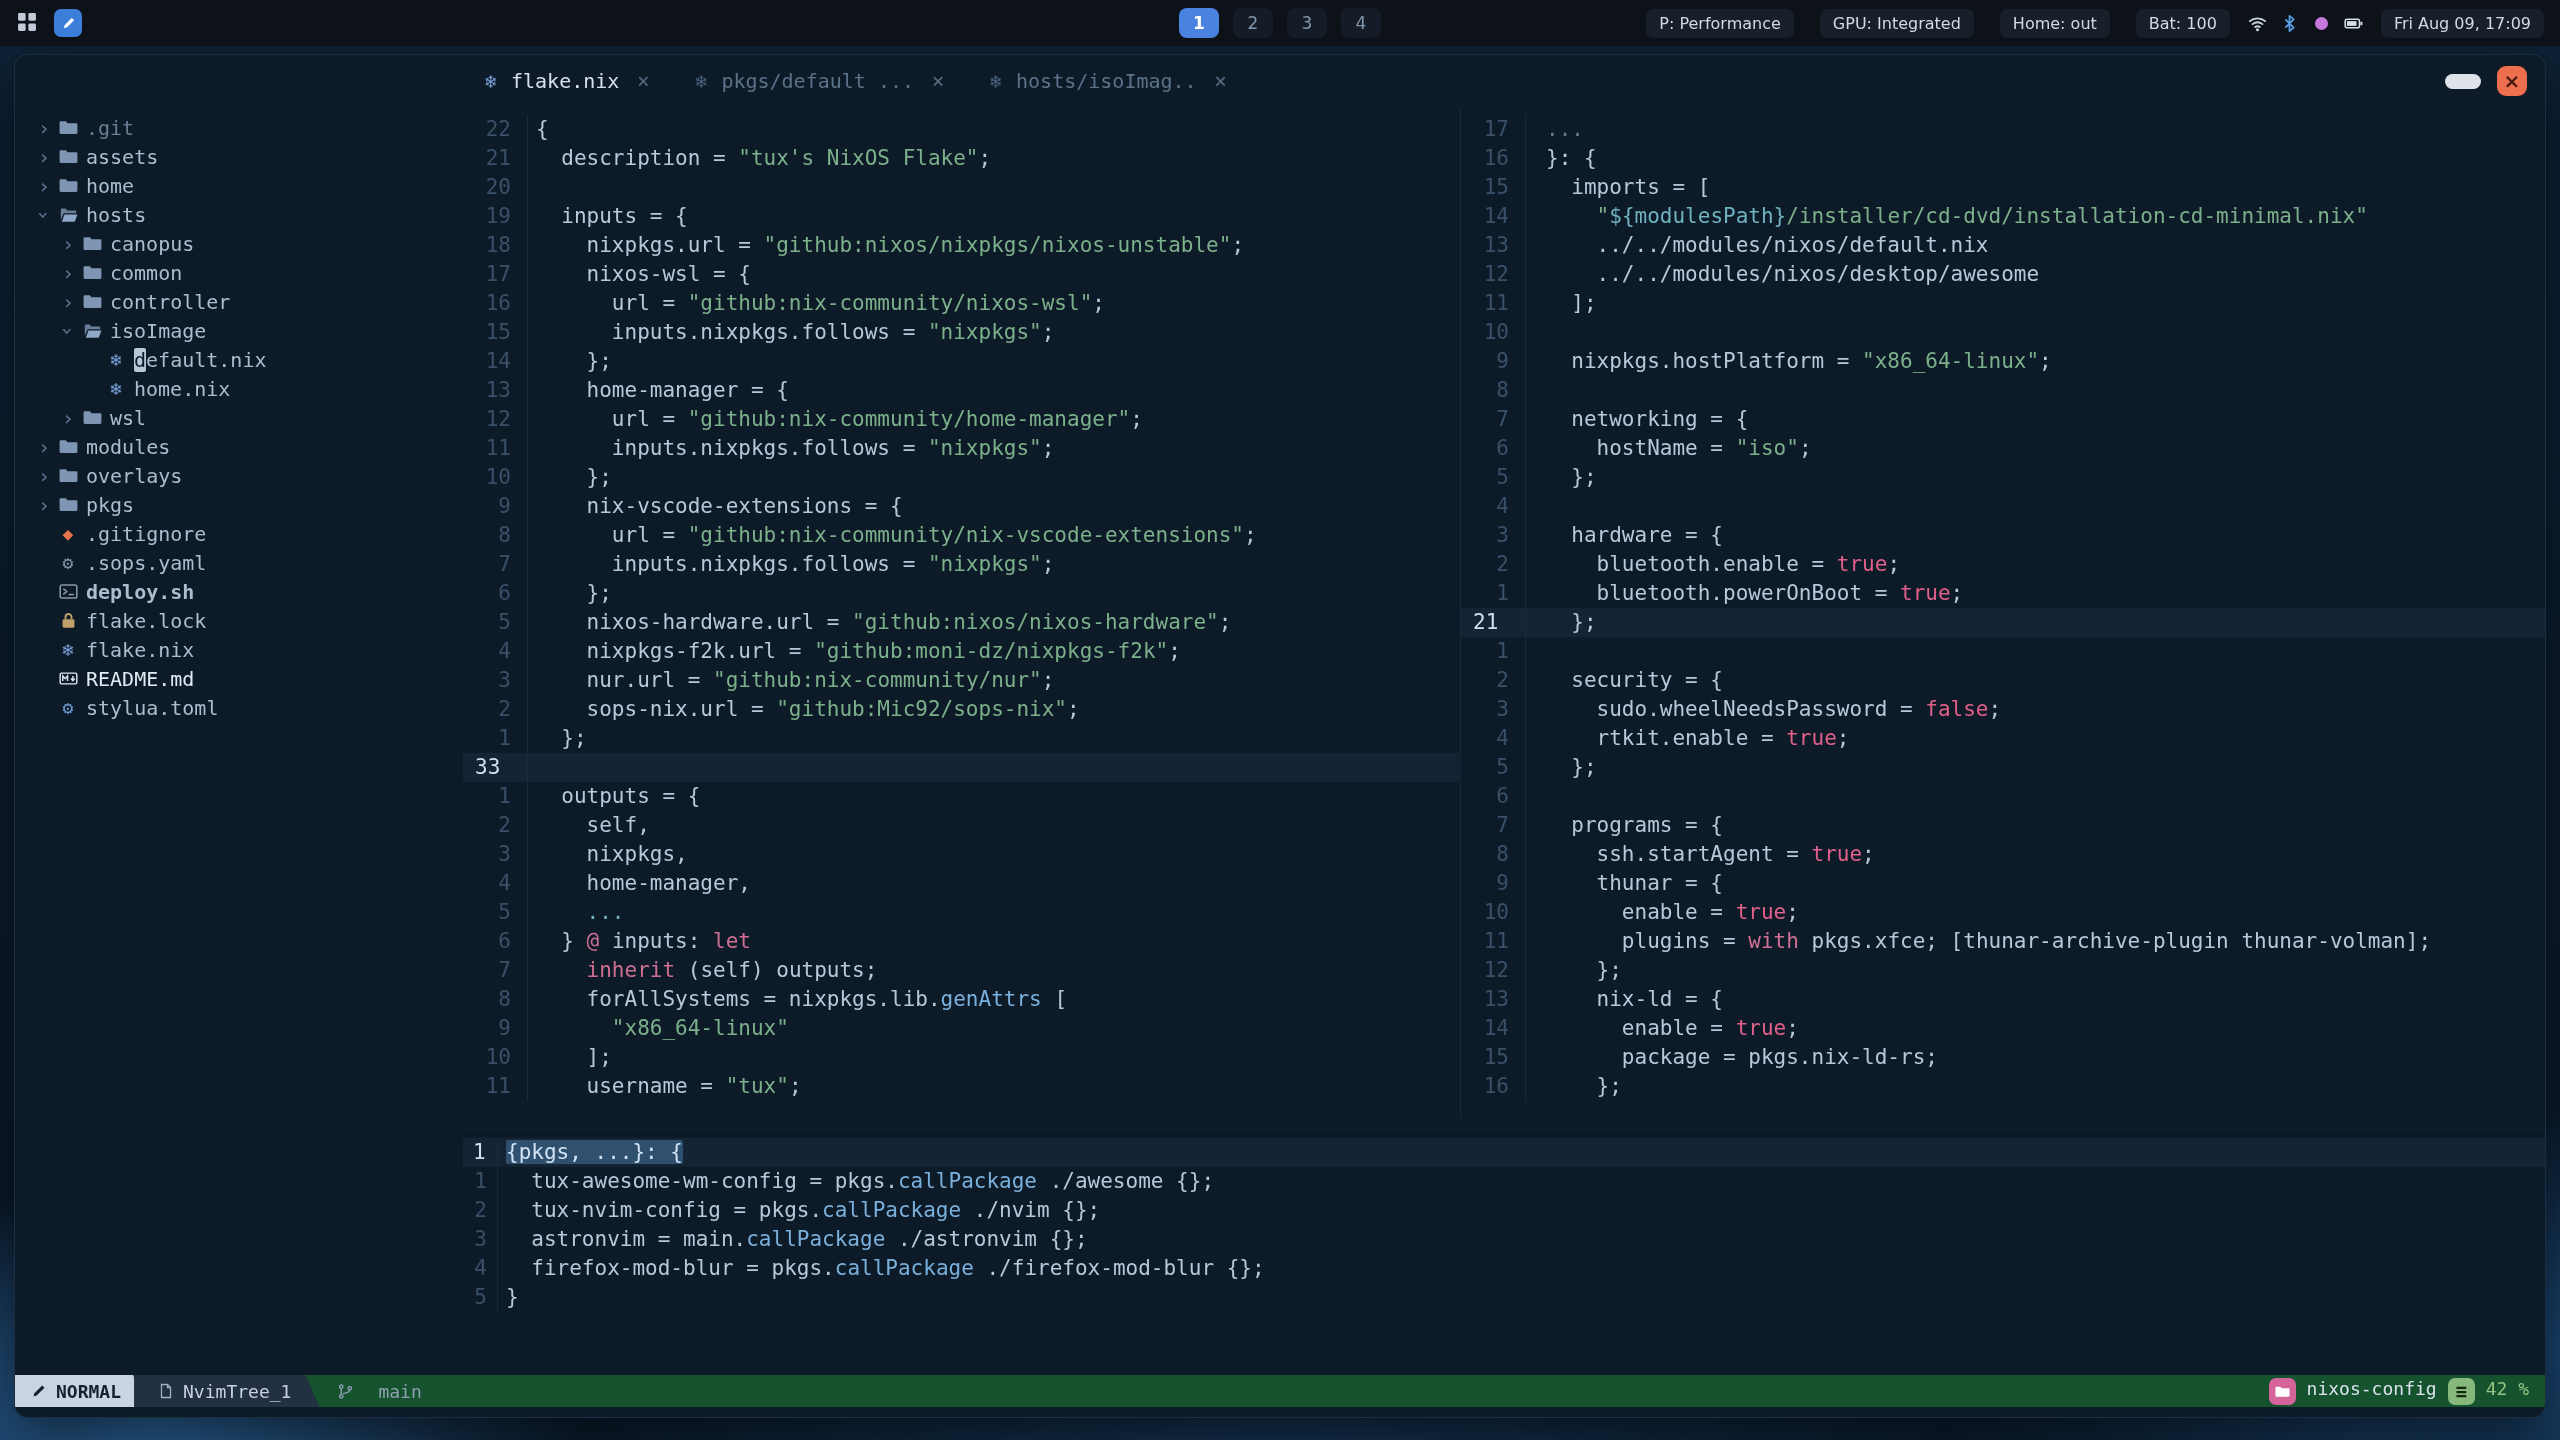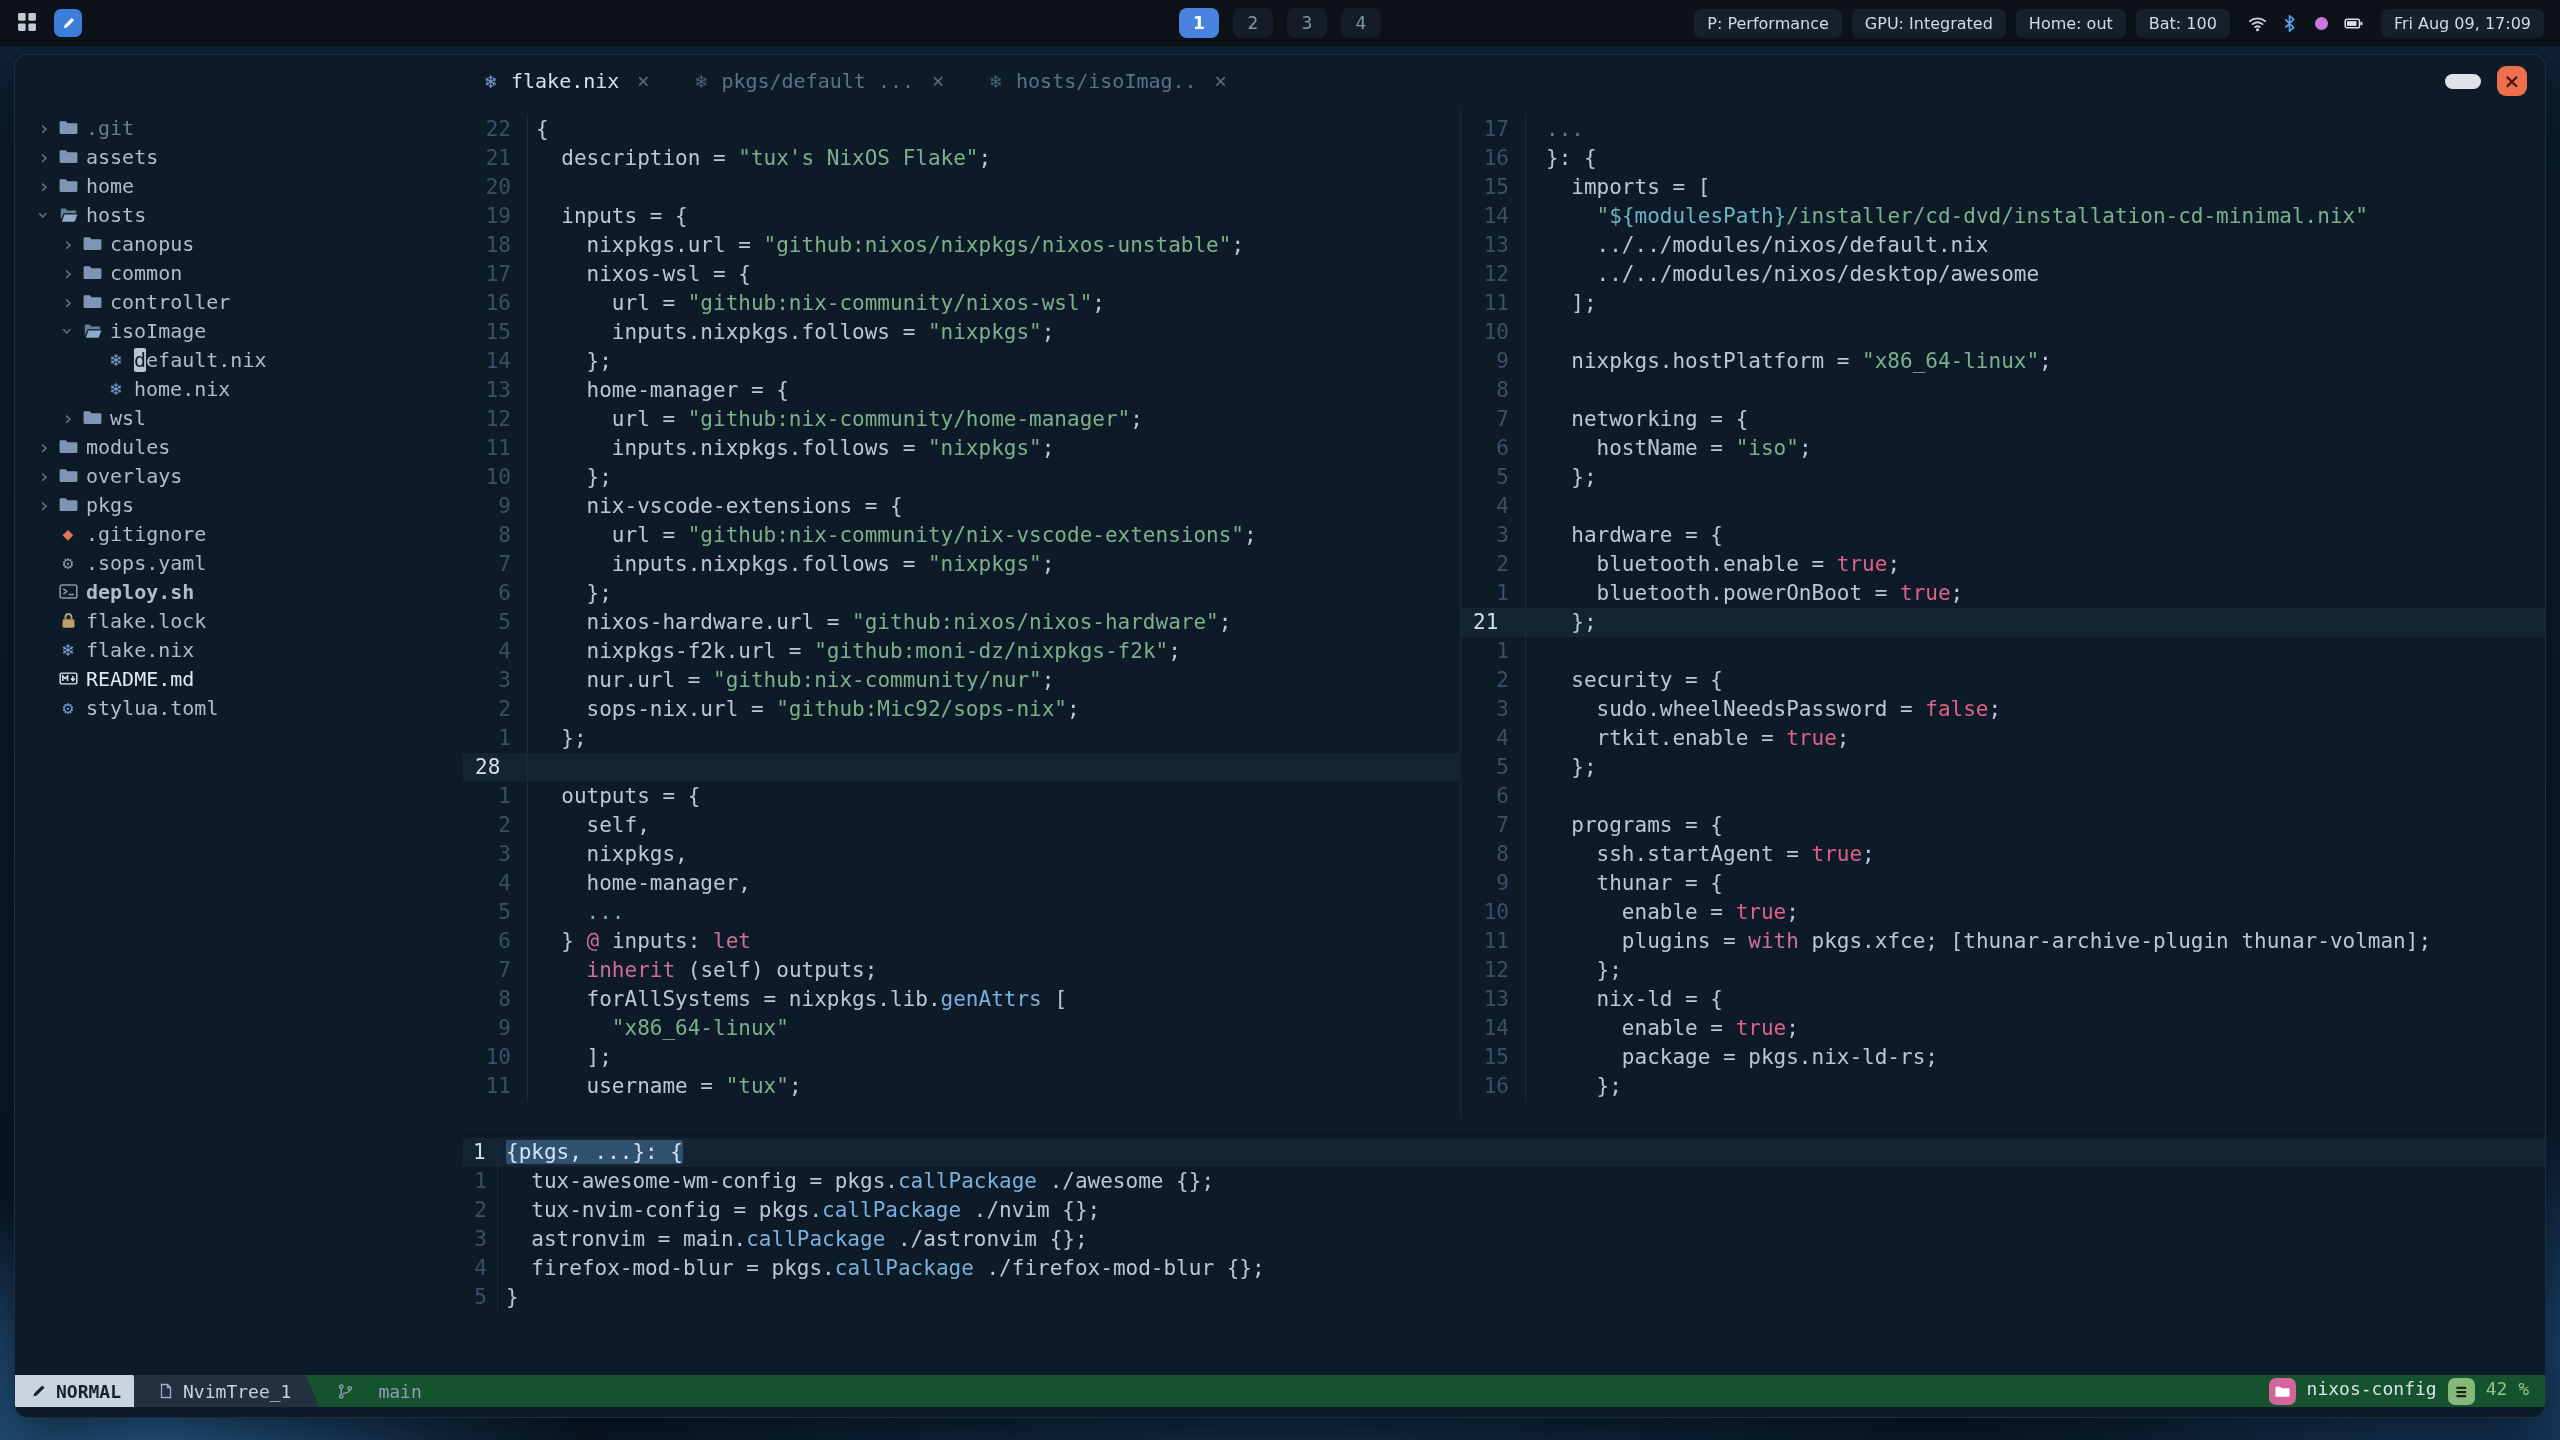--- a/index.html
+++ b/index.html
@@ -134,21 +134,21 @@
   </div>
 
   <div class="tb-center">
       <button class="ws active">1</button>
       <button class="ws">2</button>
       <button class="ws">3</button>
       <button class="ws">4</button>
     </div>
 
   <div class="tb-right">
-    <div style="display:flex;gap:10px;align-items:center">
+    <div style="display:flex;gap:26px;align-items:center">
         <div class="chip-mod">P: Performance</div>
         <div class="chip-mod">GPU: Integrated</div>
         <div class="chip-mod">Home: out</div>
         <div class="chip-mod">Bat: 100</div>
       </div>
     <div class="tray">
         <span class="ic tray-ic" style="color: rgb(200, 210, 220);">
           <svg viewBox="0 0 16 16">
             <path d="M1.5 6a10 10 0 0 1 13 0M3.8 8.5a7 7 0 0 1 8.4 0M6 11a3.6 3.6 0 0 1 4 0" fill="none" stroke="currentColor" stroke-width="1.5" stroke-linecap="round"></path>
             <circle cx="8" cy="13.2" r="1.3" fill="currentColor"></circle>
@@ -461,21 +461,21 @@
         </div>
         <div class="cl">
           <span class="ln">2</span>
           <span class="ct"><span class="tk-p">    sops-nix.url = </span><span class="tk-s">"github:Mic92/sops-nix"</span><span class="tk-p">;</span></span>
         </div>
         <div class="cl">
           <span class="ln">1</span>
           <span class="ct"><span class="tk-p">  };</span></span>
         </div>
         <div class="cl cur">
-          <span class="ln ln-cur">28</span>
+          <span class="ln ln-cur">33</span>
           <span class="ct"></span>
         </div>
         <div class="cl">
           <span class="ln">1</span>
           <span class="ct"><span class="tk-p">  outputs = {</span></span>
         </div>
         <div class="cl">
           <span class="ln">2</span>
           <span class="ct"><span class="tk-p">    self,</span></span>
         </div>

